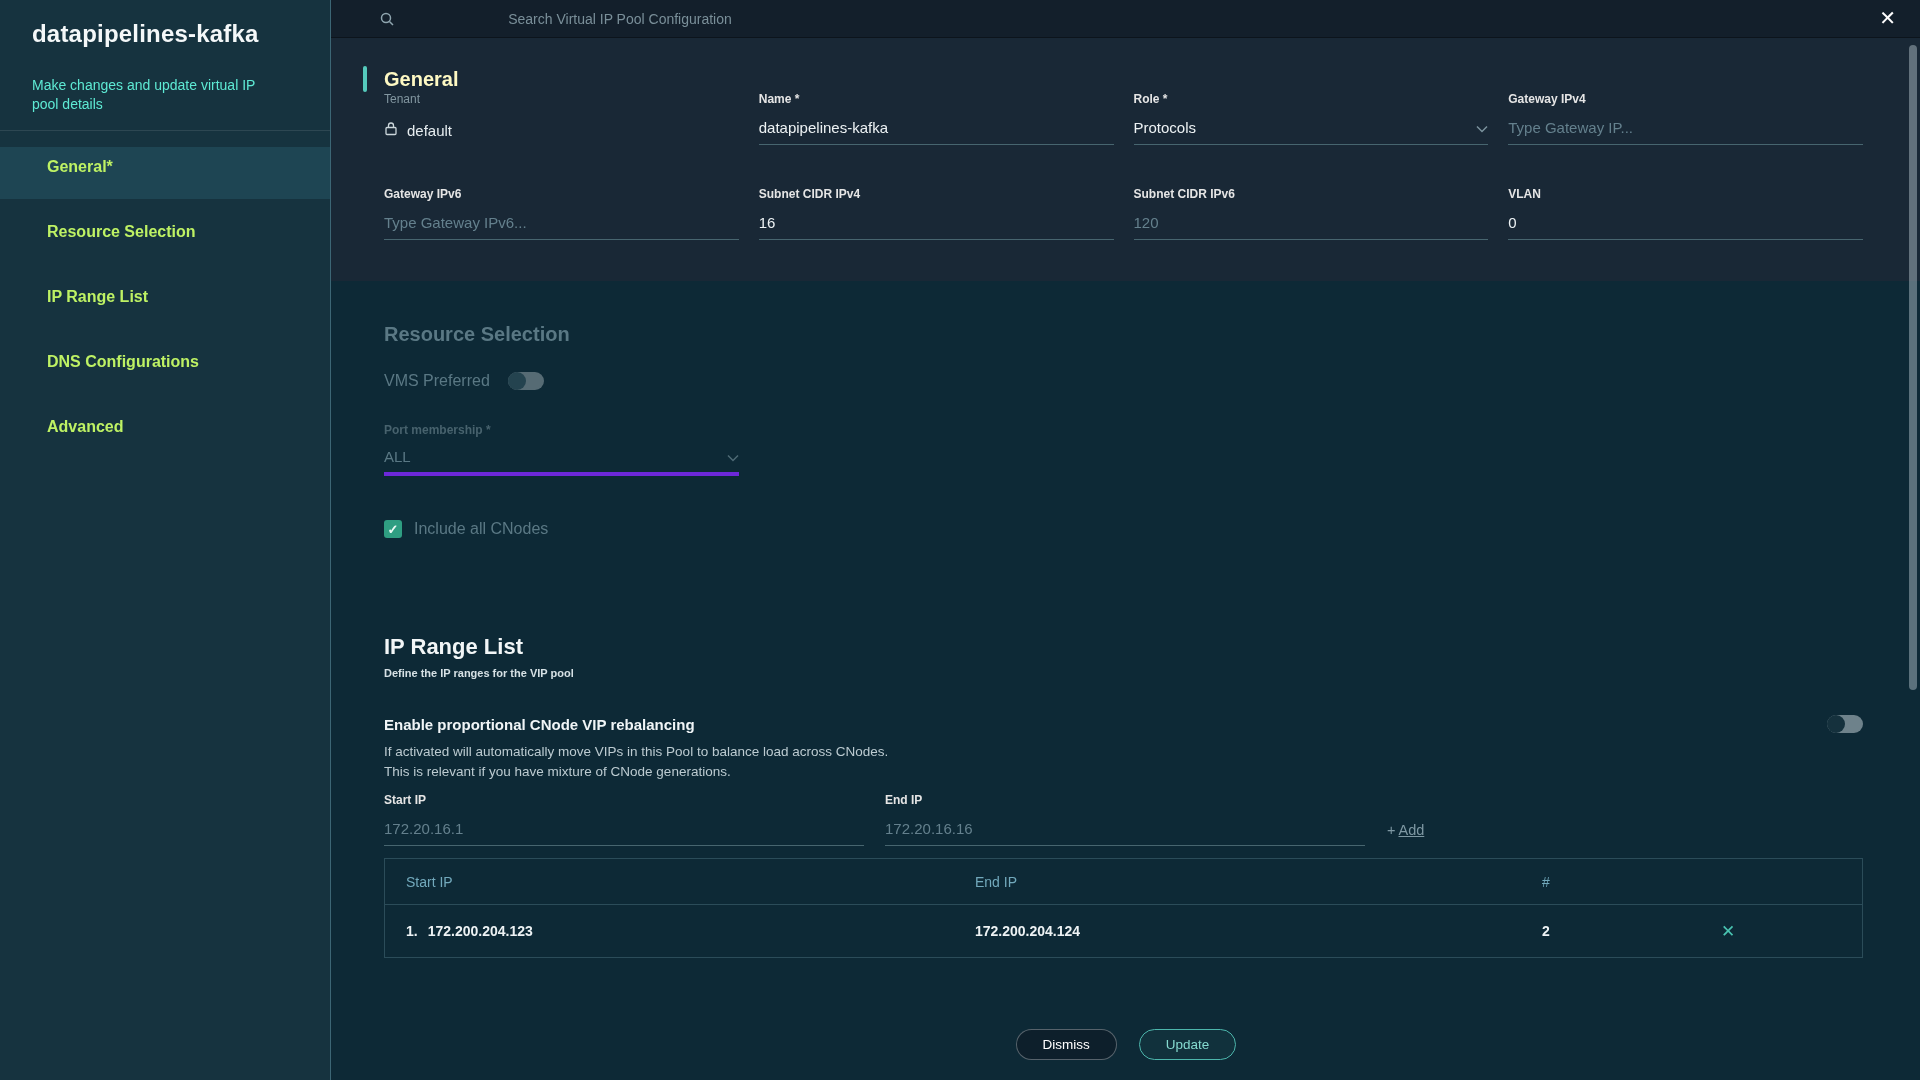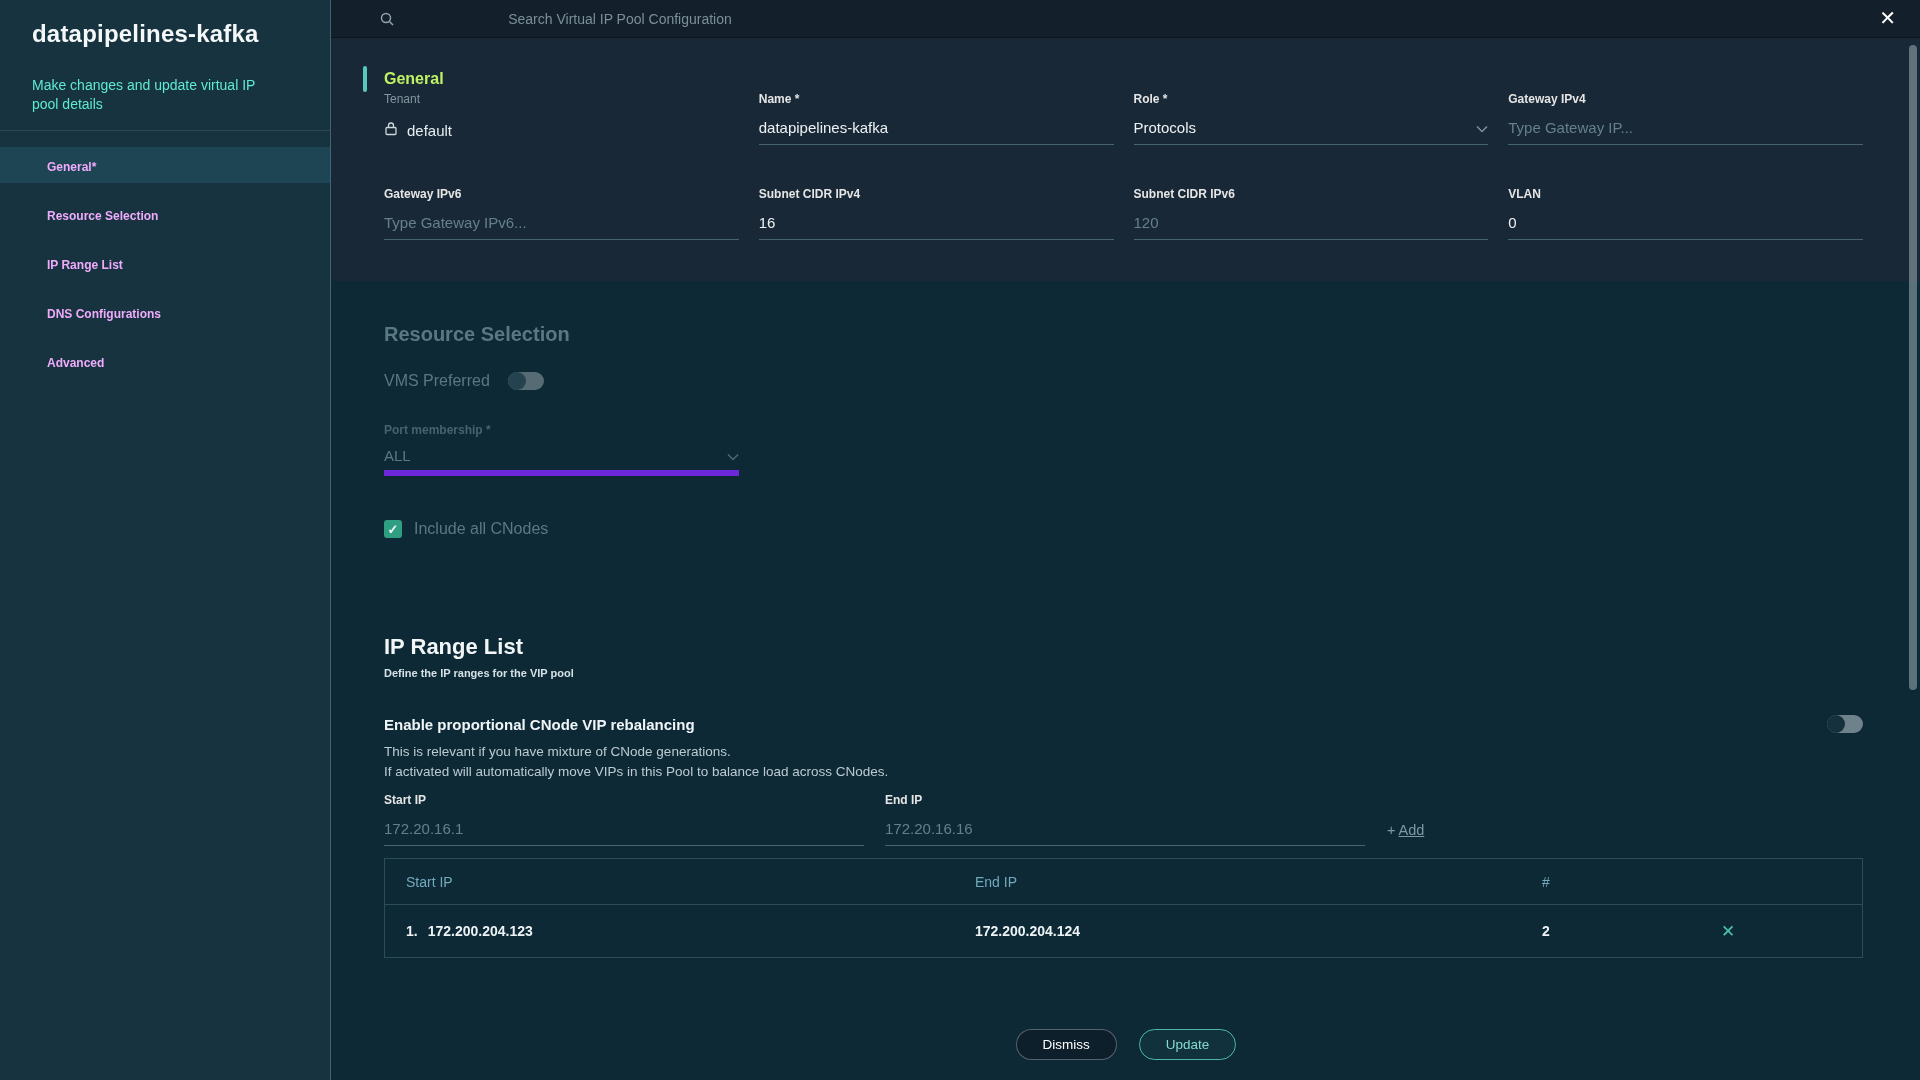--- a/index.html
+++ b/index.html
@@ -7,52 +7,52 @@
               font-family:"Liberation Sans", sans-serif; }
   .screen { position:relative; width:1920px; height:1080px; background:#0d2936; }
 
   
   .sidebar { position:absolute; left:0; top:0; width:330px; height:1080px; background:#16333f; }
   .sb-header { padding:20px 32px 0 32px; }
   .sb-title { color:#f4f8f9; font-size:24px; font-weight:700; letter-spacing:0.2px; }
   .sb-sub { margin-top:28px; color:#5eead4; font-size:14px; line-height:1.35; width:232px; }
   .sb-divider { margin-top:16px; border-bottom:1px solid rgba(255,255,255,0.10); }
   .sb-nav { margin-top:16px; }
-  .nav-item { height:36px; line-height:40px; padding-left:47px; margin-bottom:13px;
-              font-size:12px; font-weight:700; color:#f0abfc; cursor:pointer; }
+  .nav-item { height:52px; line-height:40px; padding-left:47px; margin-bottom:13px;
+              font-size:16px; font-weight:700; color:#bef264; cursor:pointer; }
   .nav-item.selected { background:#1e4553; }
 
   
   .main { position:absolute; left:330px; top:0; width:1590px; height:1080px;
           background:#0d2936; border-left:1px solid #3c6675; }
 
   .topbar { position:relative; height:38px; background:#131f2b; display:flex; align-items:center;
             padding-left:48px; border-bottom:1px solid rgba(0,0,0,0.35); }
   .search-icon { display:flex; margin-right:10px; }
   .search-input { background:transparent; border:none; outline:none; width:430px;
                   font-family:inherit; font-size:14px; color:#e8eef0;text-align:center; }
   .search-input::placeholder { color:#74characters; }
   .search-input::placeholder { color:#7a8f99; }
   .close-btn { position:absolute; top:4px; right:24px; color:#ffffff; font-size:20px;
                line-height:28px; cursor:pointer; background:none; border:none; font-family:inherit; }
 
   
   .panel { background:#192836; padding:28px 57px 41px 32px; }
   .ptitle-row { display:flex; align-items:center; }
   .accent-bar { width:4px; height:26px; background:#55cabc; border-radius:2px; margin-right:17px; }
-  .ptitle { color:#bef264; font-size:16px; font-weight:700; }
+  .ptitle { color:#fef9c3; font-size:20px; font-weight:700; }
   .fields { margin-left:21px; display:grid;
             grid-template-columns:repeat(4,1fr); column-gap:20px; row-gap:42px; }
   .field { position:relative; }
   .flabel { display:block; font-size:12px; font-weight:700; color:#e5e5e5; margin-bottom:9px; }
   .flabel.gray { color:#8296a0; font-weight:400; }
   .flabel.dim { color:#47626d; }
   .fctrl { min-height:30px; display:flex; align-items:center; font-size:15px; color:#edf2f4; }
   .fctrl.underline { border-bottom:1px solid #47656f; padding-bottom:5px; }
-  .fctrl.dim-underline { border-bottom:6px solid #6d28d9; padding-bottom:5px; }
+  .fctrl.dim-underline { border-bottom:4px solid #6d28d9; padding-bottom:5px; }
   input.fin { width:100%; background:transparent; border:none; outline:none;
               font-family:inherit; font-size:15px; color:#edf2f4; }
   input.fin::placeholder { color:#64808d; }
   .select-ctrl { justify-content:space-between; cursor:pointer; }
   .tenant-ctrl { gap:9px; color:#e6edf0; }
 
   
   .section { padding-left:53px; padding-right:57px; }
   .sec-resource { padding-top:42px; }
   .sec-title-dim { font-size:20px; font-weight:700; color:#5a7884; }
@@ -247,22 +247,22 @@
       <h2 class="ipr-title">IP Range List</h2>
       <div class="ipr-sub">Define the IP ranges for the VIP pool</div>
 
       <div class="rowflex reb-row">
         <span class="reb-label">Enable proportional CNode VIP rebalancing</span>
         <span class="toggle off">
             <span class="knob"></span>
           </span>
       </div>
       <div class="desc">
+        <div>If activated will automatically move VIPs in this Pool to balance load across CNodes.</div>
         <div>This is relevant if you have mixture of CNode generations.</div>
-        <div>If activated will automatically move VIPs in this Pool to balance load across CNodes.</div>
       </div>
 
       <div class="ip-fields">
         <div class="ip-field">
           <label class="flabel">Start IP</label>
           <div class="fctrl underline">
             <input class="fin" placeholder="172.20.16.1" style="">
           </div>
         </div>
         <div class="ip-field">

